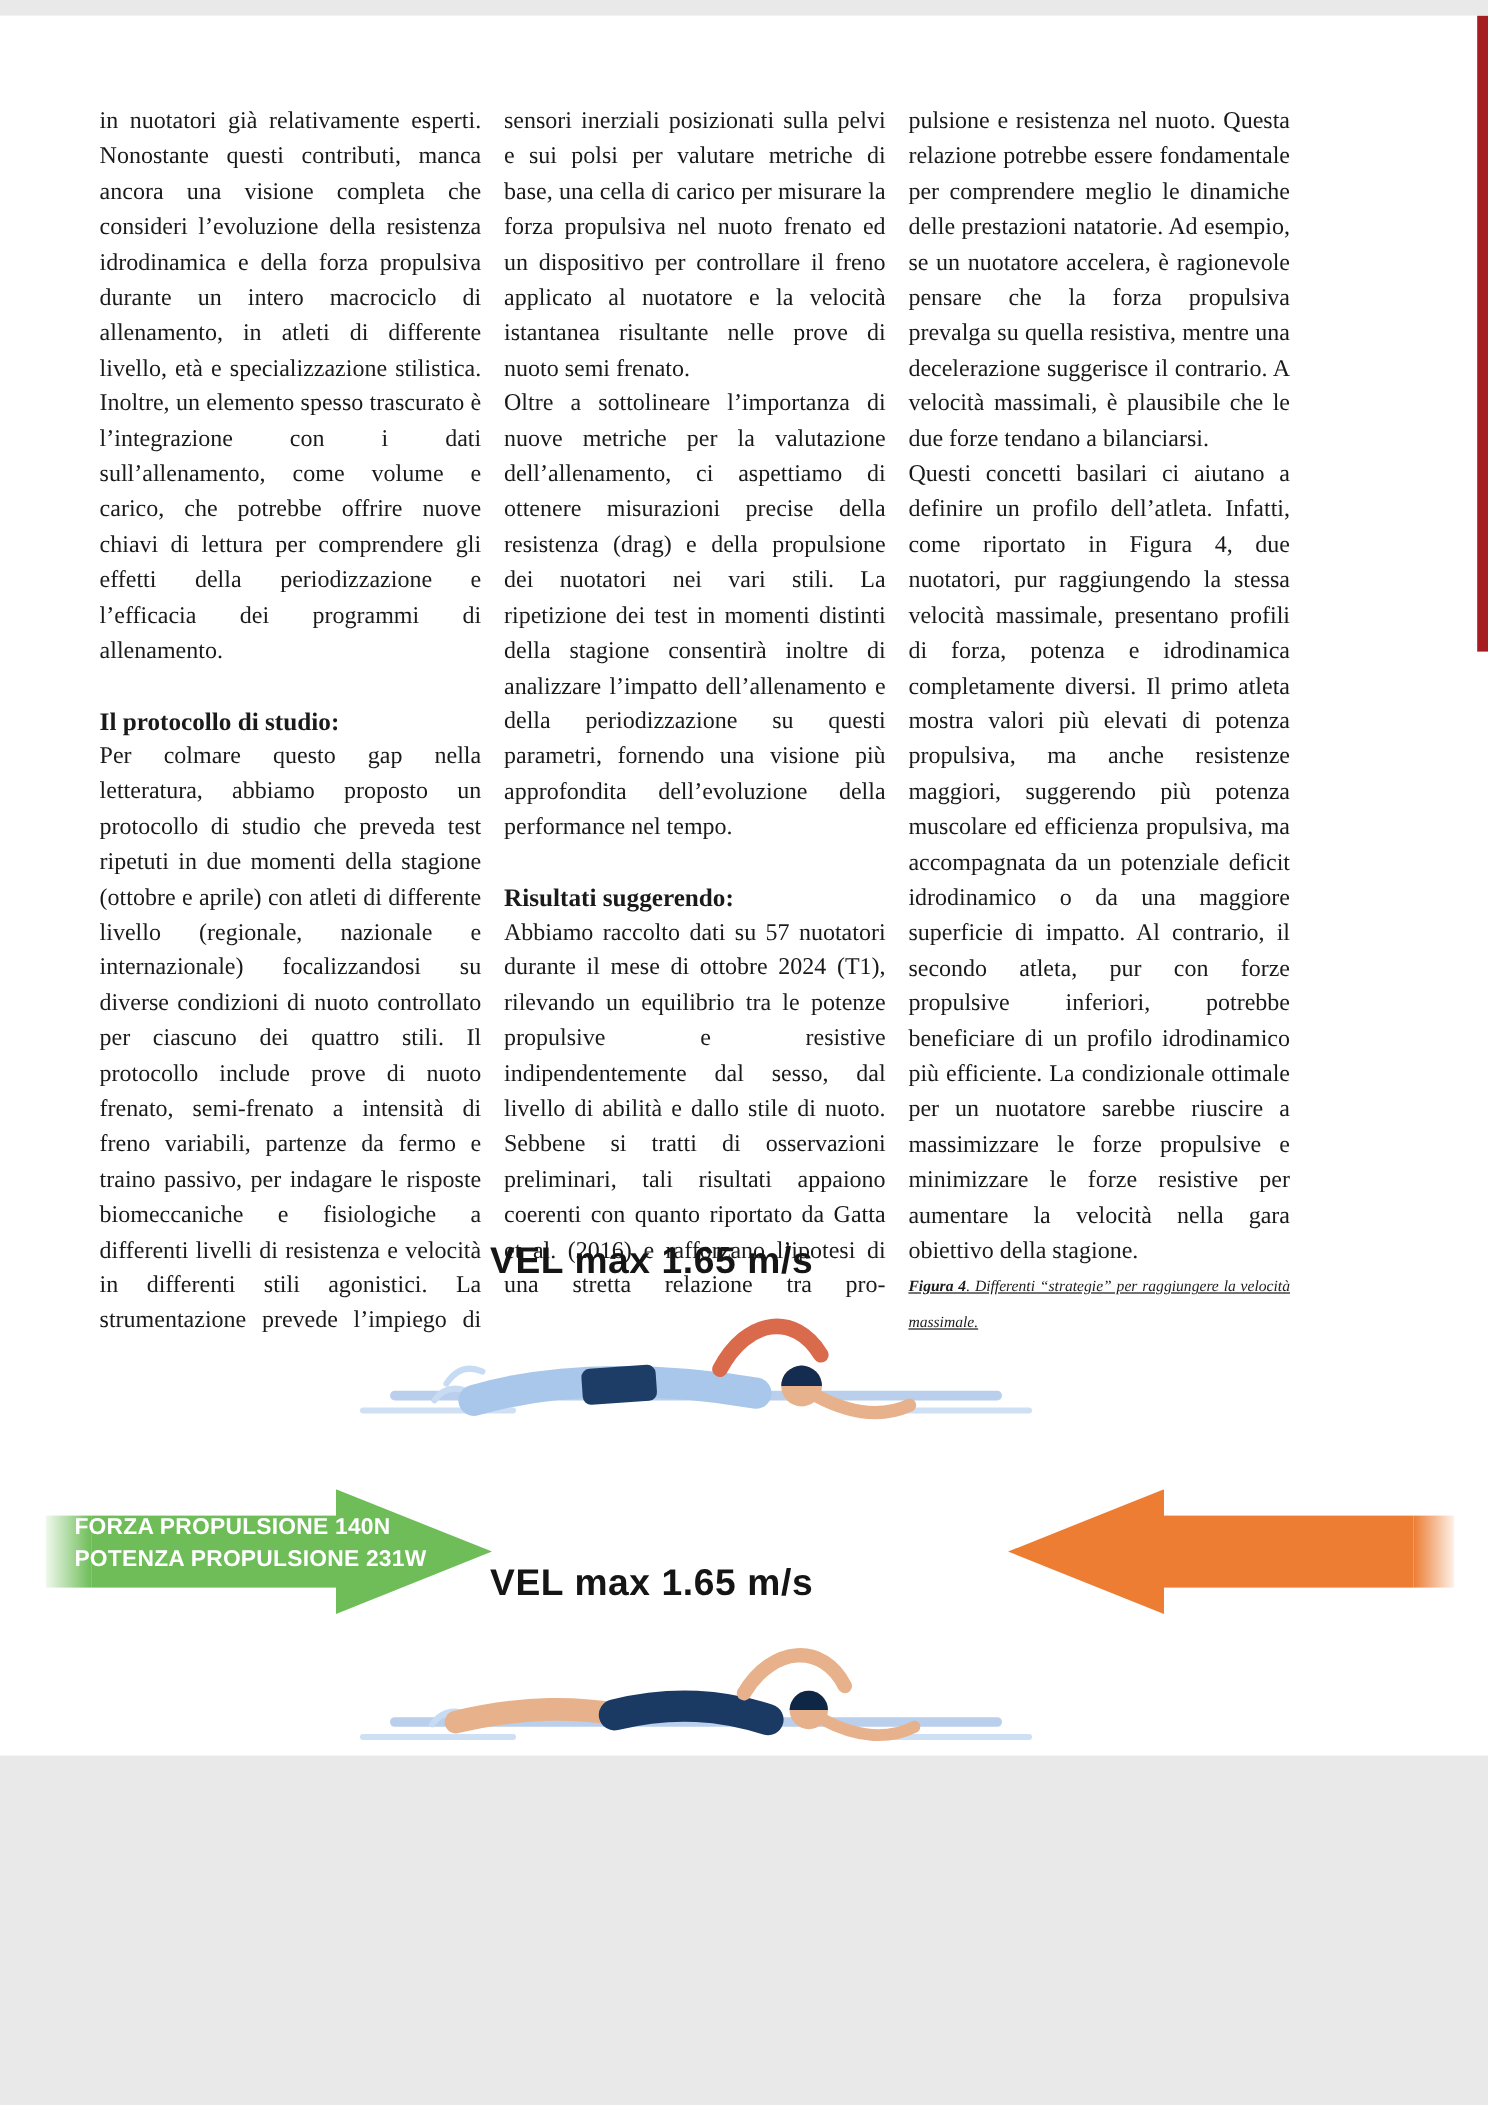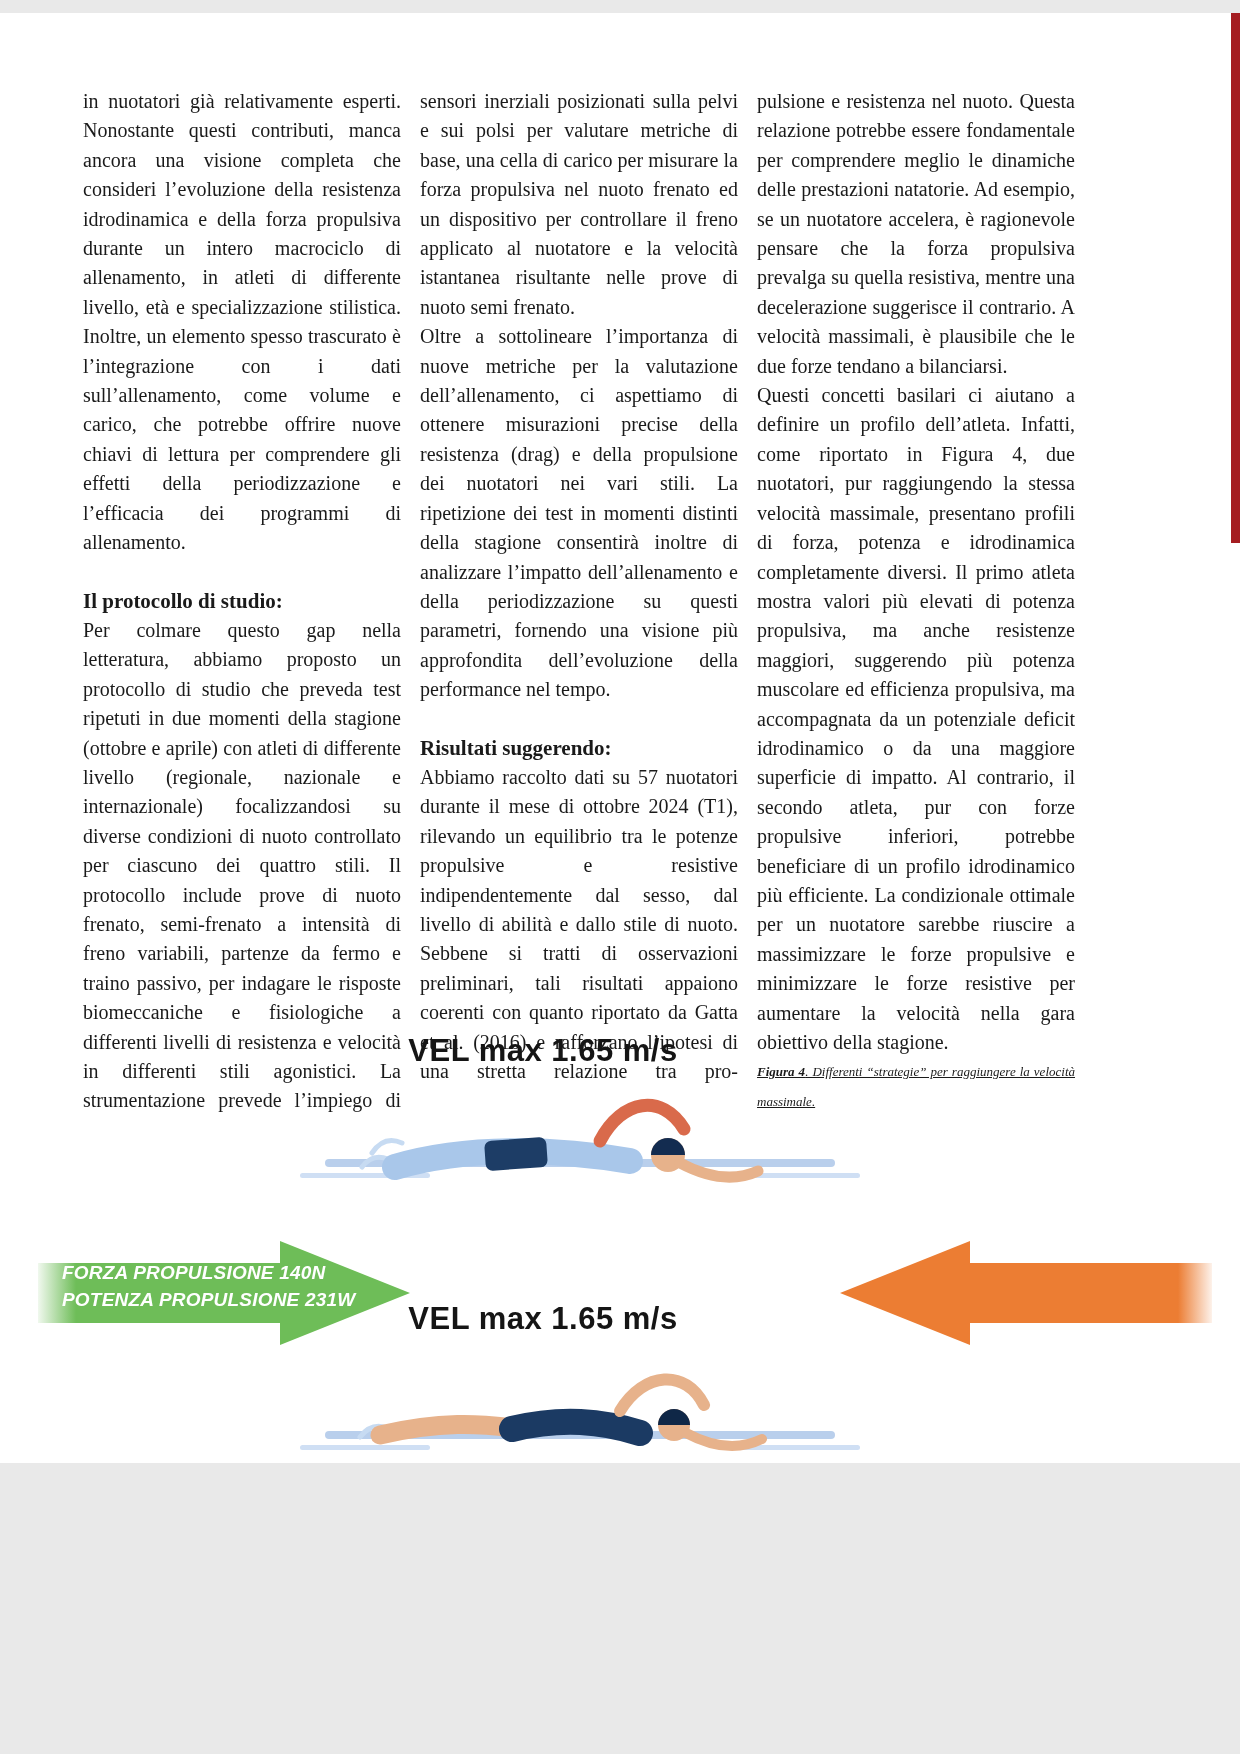--- a/index.html
+++ b/index.html
@@ -44,21 +44,21 @@
   .arrow.o1{left:838px;top:1228px;}
   .arrow.g2{left:38px;top:1513px;}
   .arrow.o2{left:838px;top:1513px;}
 
   .arrow-label{
     position:absolute;z-index:3;
     font-family:"Liberation Sans","DejaVu Sans",sans-serif;
     font-weight:bold;font-size:19px;line-height:27px;color:#ffffff;
     letter-spacing:0.2px;white-space:nowrap;
   }
-  .arrow-label.left{left:62px;text-align:left;font-style:italic;}
+  .arrow-label.left{left:62px;text-align:left;}
   .arrow-label.right{left:900px;width:288px;text-align:right;}
   .arrow-label.r1{top:1246px;}
   .arrow-label.r2{top:1531px;}
 
   .meno{
     position:absolute;z-index:3;
     font-family:"Liberation Sans","DejaVu Sans",sans-serif;
     font-weight:bold;font-style:italic;font-size:24px;color:#1c1c1c;
     white-space:nowrap;
   }

